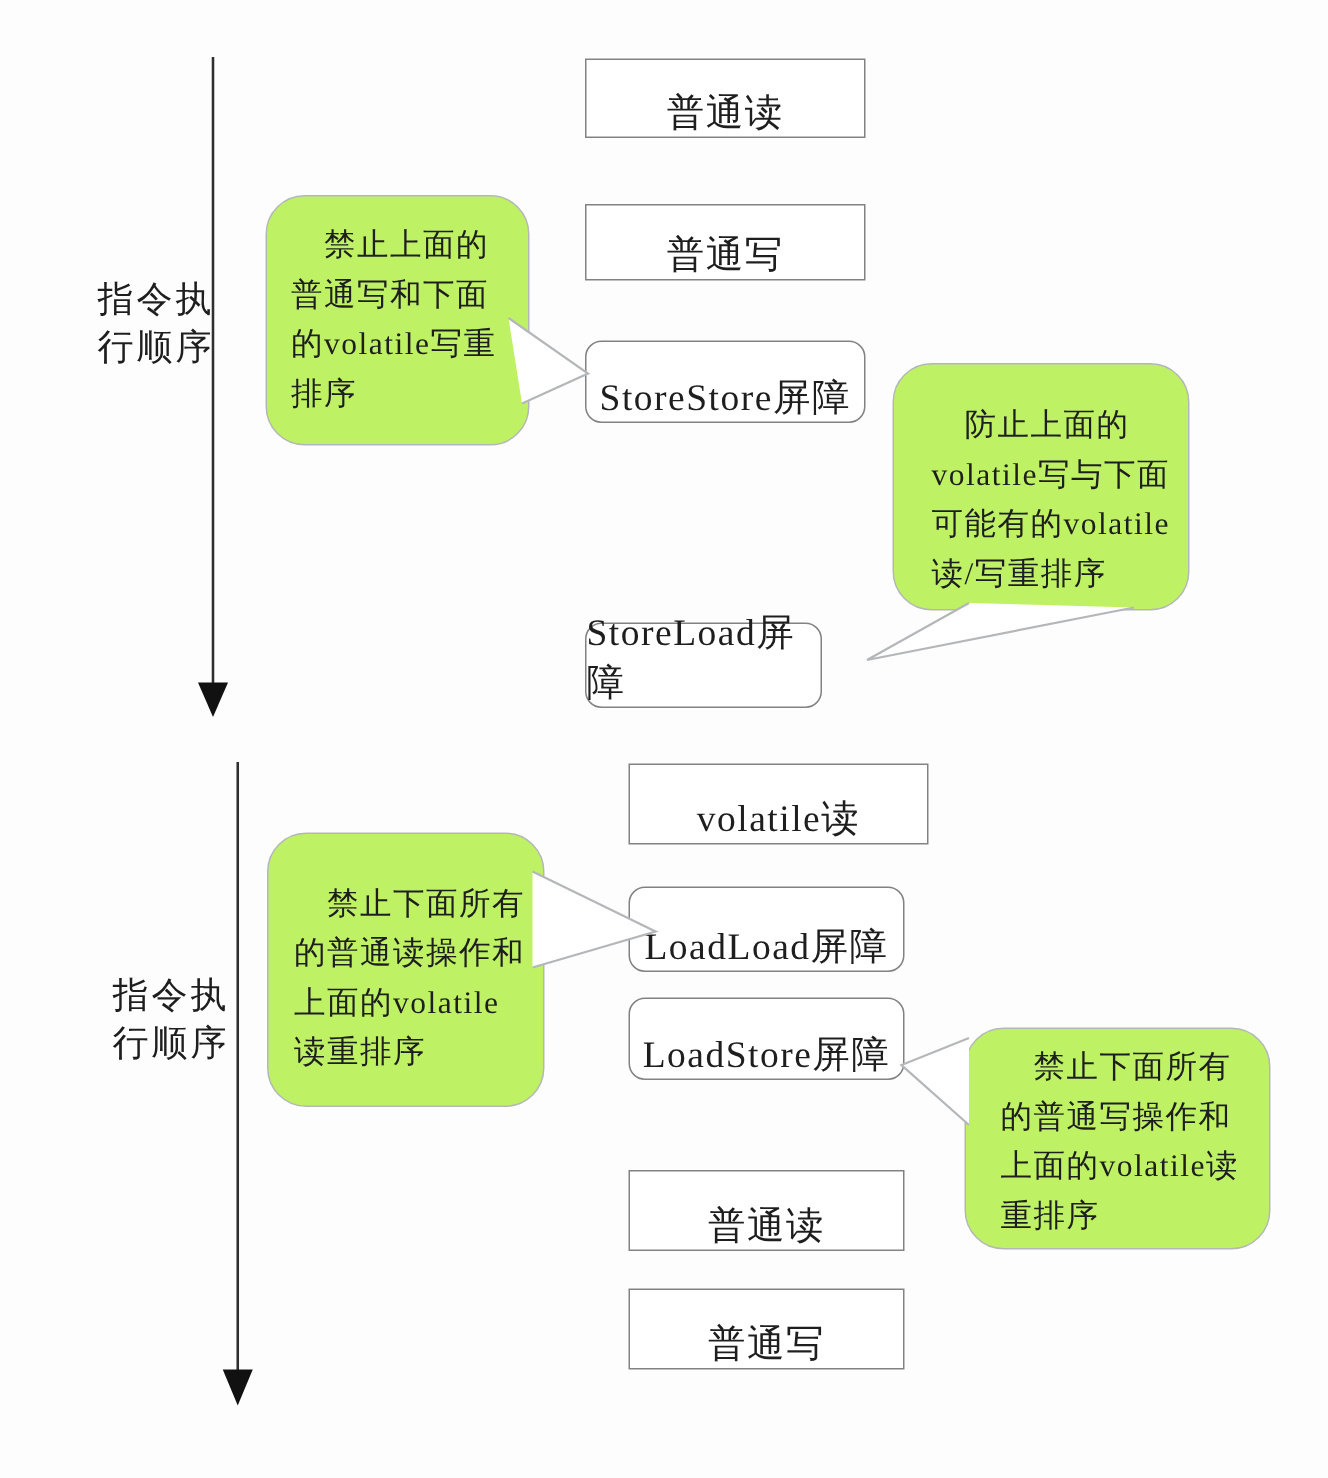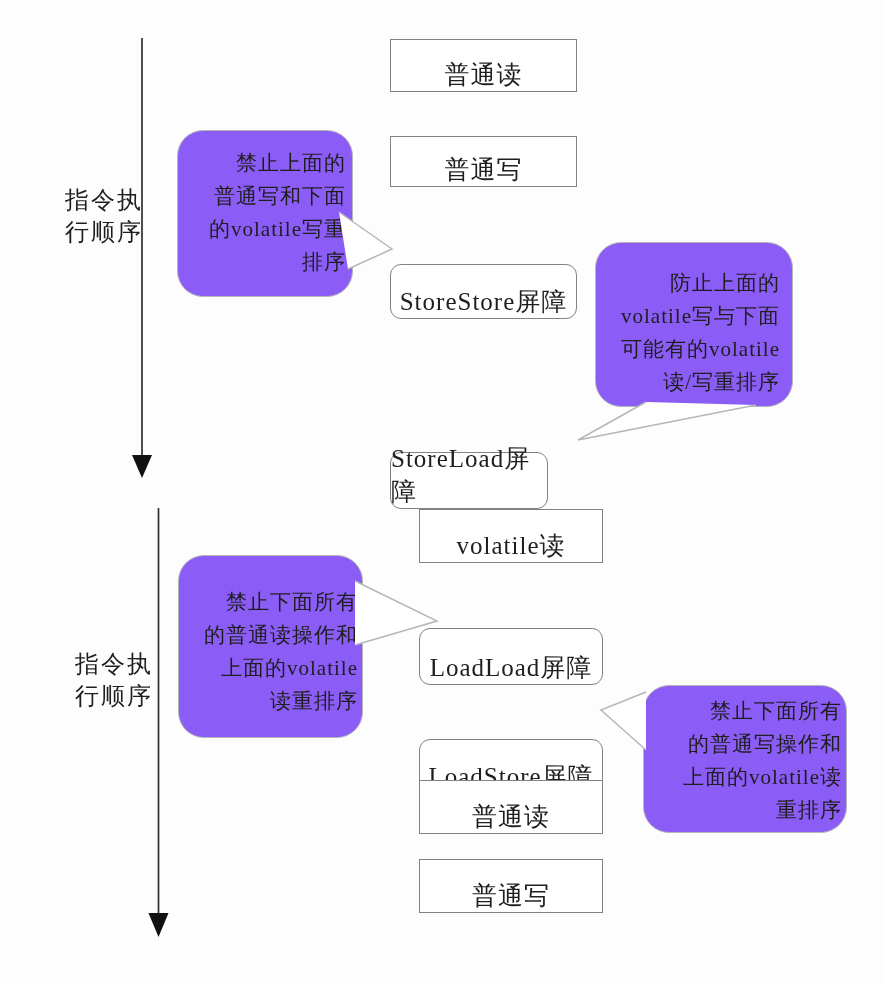--- a/index.html
+++ b/index.html
@@ -25,29 +25,28 @@
   }
   .box{
     position:absolute;
     background:#ffffff;
     border:1.5px solid var(--box-border);
     display:flex;align-items:flex-end;justify-content:center;
     font-size:25px;letter-spacing:1px;
     z-index:2;
     box-sizing:border-box;
   }
-  .box.rounded{border-radius:11px;margin-top:37px;}
+  .box.rounded{border-radius:11px;}
   .bubble{
     position:absolute;
-    background:#8b5cf6;
+    background:#bef264;
     border:1.5px solid var(--bubble-border);
     border-radius:26px;
     z-index:1;
     box-sizing:border-box;
-    text-align:right;
   }
   .bubble .txt{
     white-space:pre;
     font-size:21px;line-height:33px;letter-spacing:1px;
   }
   .axis-label{
     position:absolute;
     white-space:pre;
     text-align:right;
     font-size:24px;line-height:32px;letter-spacing:2px;
@@ -99,27 +98,27 @@
   <div class="bubble" style="left:595px;top:242px;width:198px;height:165px;padding:24px 12px 0 25px">
     <div class="txt">　防止上面的
 volatile写与下面
 可能有的volatile
 读/写重排序</div>
   </div>
 
   <div class="axis-label" style="left:57px;top:648px;width:96px">指令执
 行顺序</div>
 
-  <div class="box" style="left:419px;top:509px;width:184px;height:54px">
+  <div class="box" style="left:419px;top:509px;width:200px;height:54px">
     <span>volatile读</span>
   </div>
   <div class="box rounded" style="left:419px;top:591px;width:184px;height:57px">
     <span>LoadLoad屏障</span>
   </div>
-  <div class="box rounded" style="left:419px;top:702px;width:184px;height:55px">
+  <div class="box rounded" style="left:419px;top:665px;width:184px;height:55px">
     <span>LoadStore屏障</span>
   </div>
   <div class="box" style="left:419px;top:780px;width:184px;height:54px">
     <span>普通读</span>
   </div>
   <div class="box" style="left:419px;top:859px;width:184px;height:54px">
     <span>普通写</span>
   </div>
 
   <div class="bubble" style="left:178px;top:555px;width:185px;height:183px;padding:30px 4px 0 17px">

